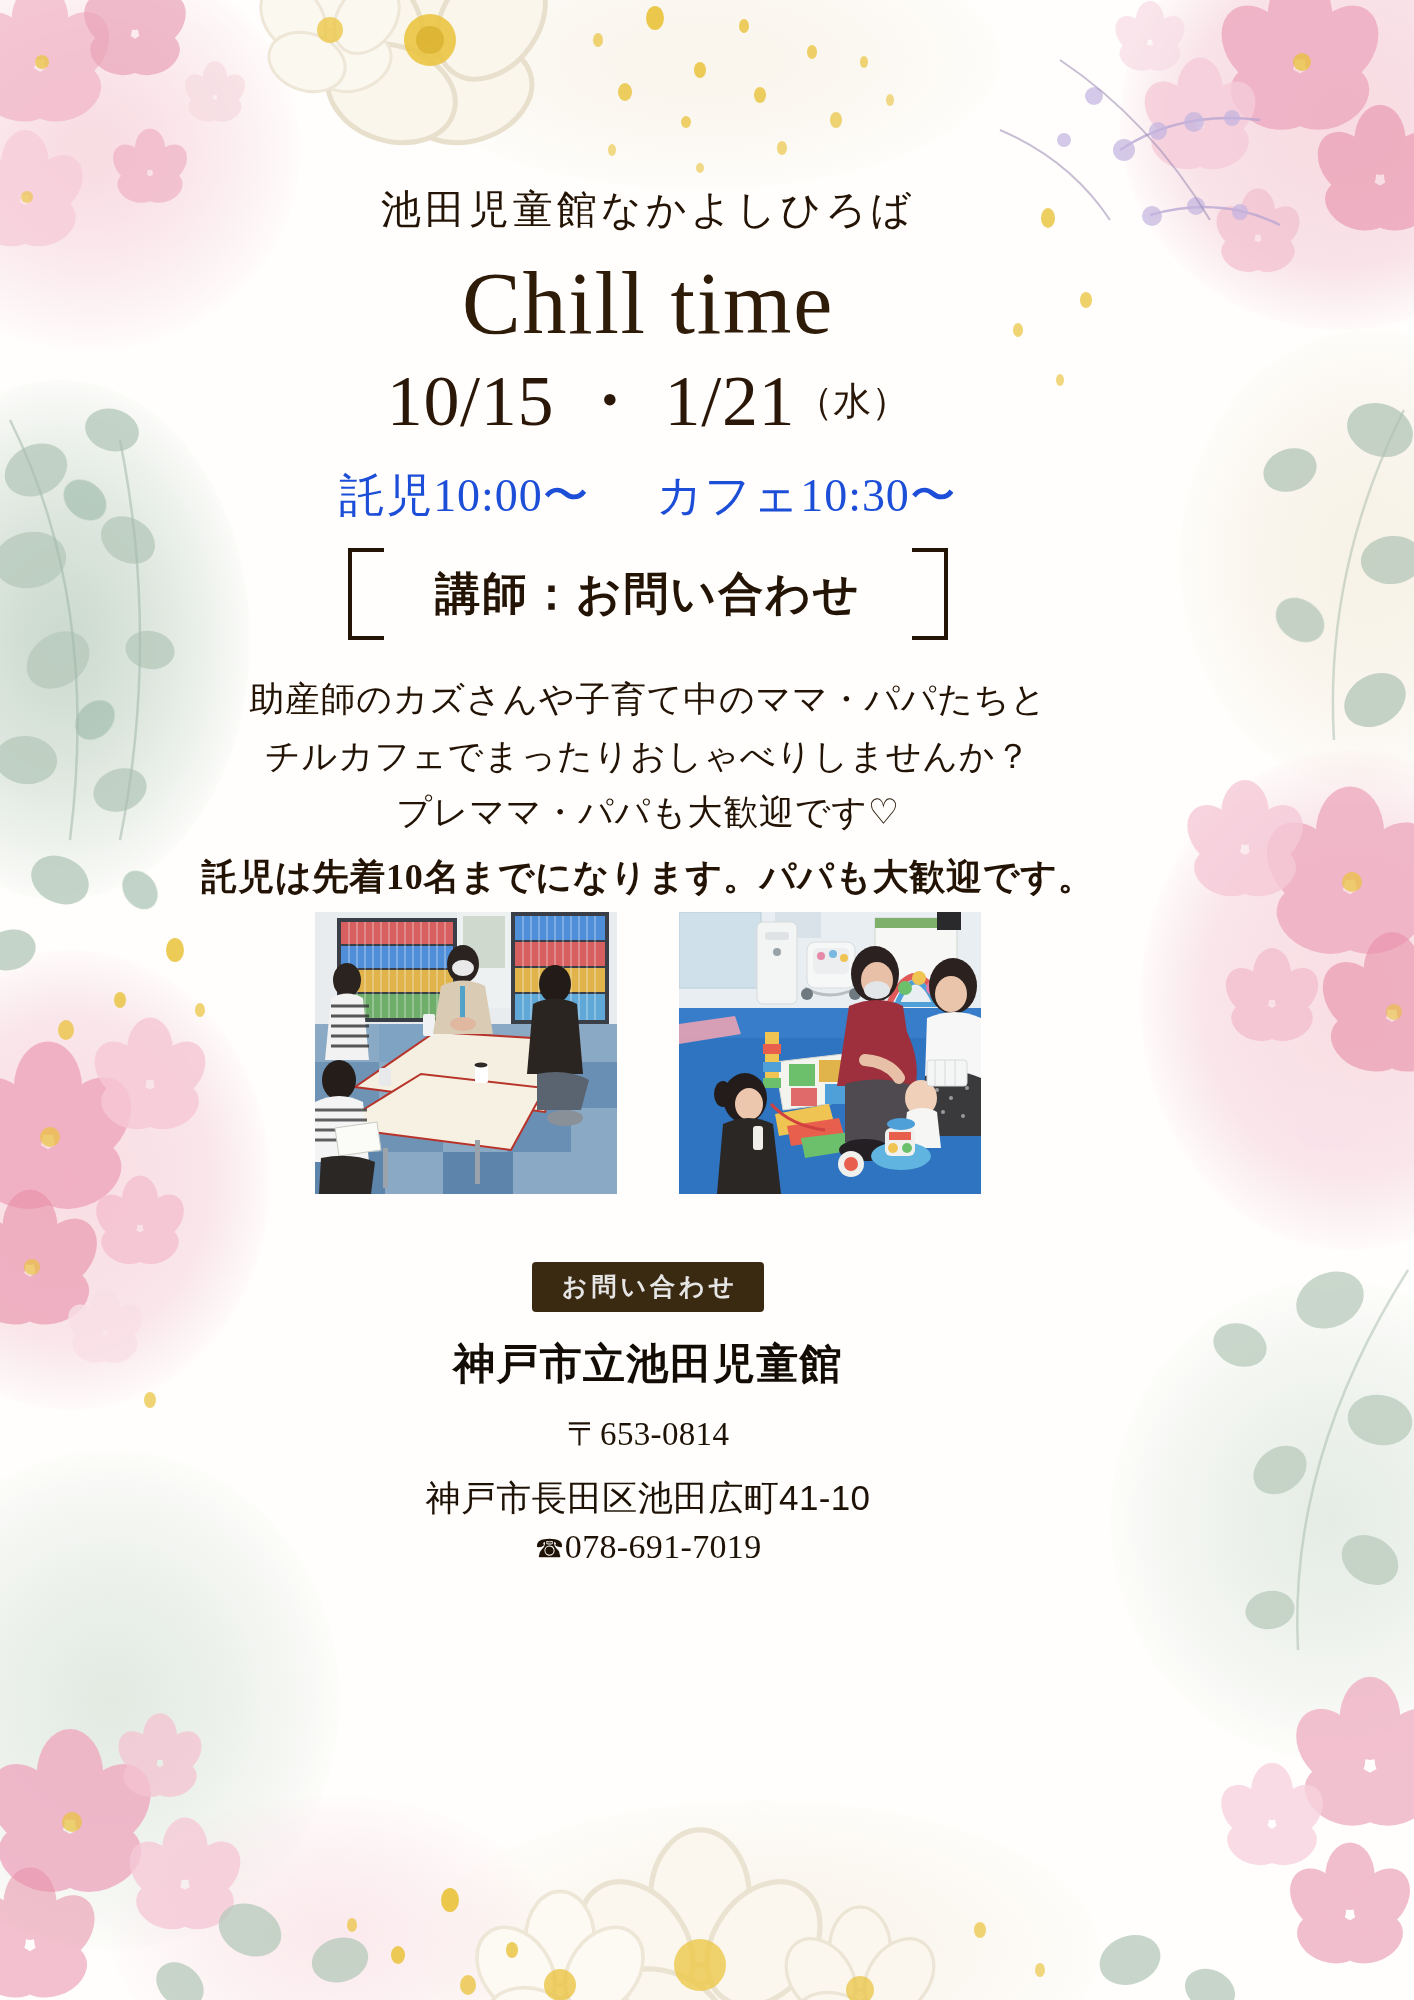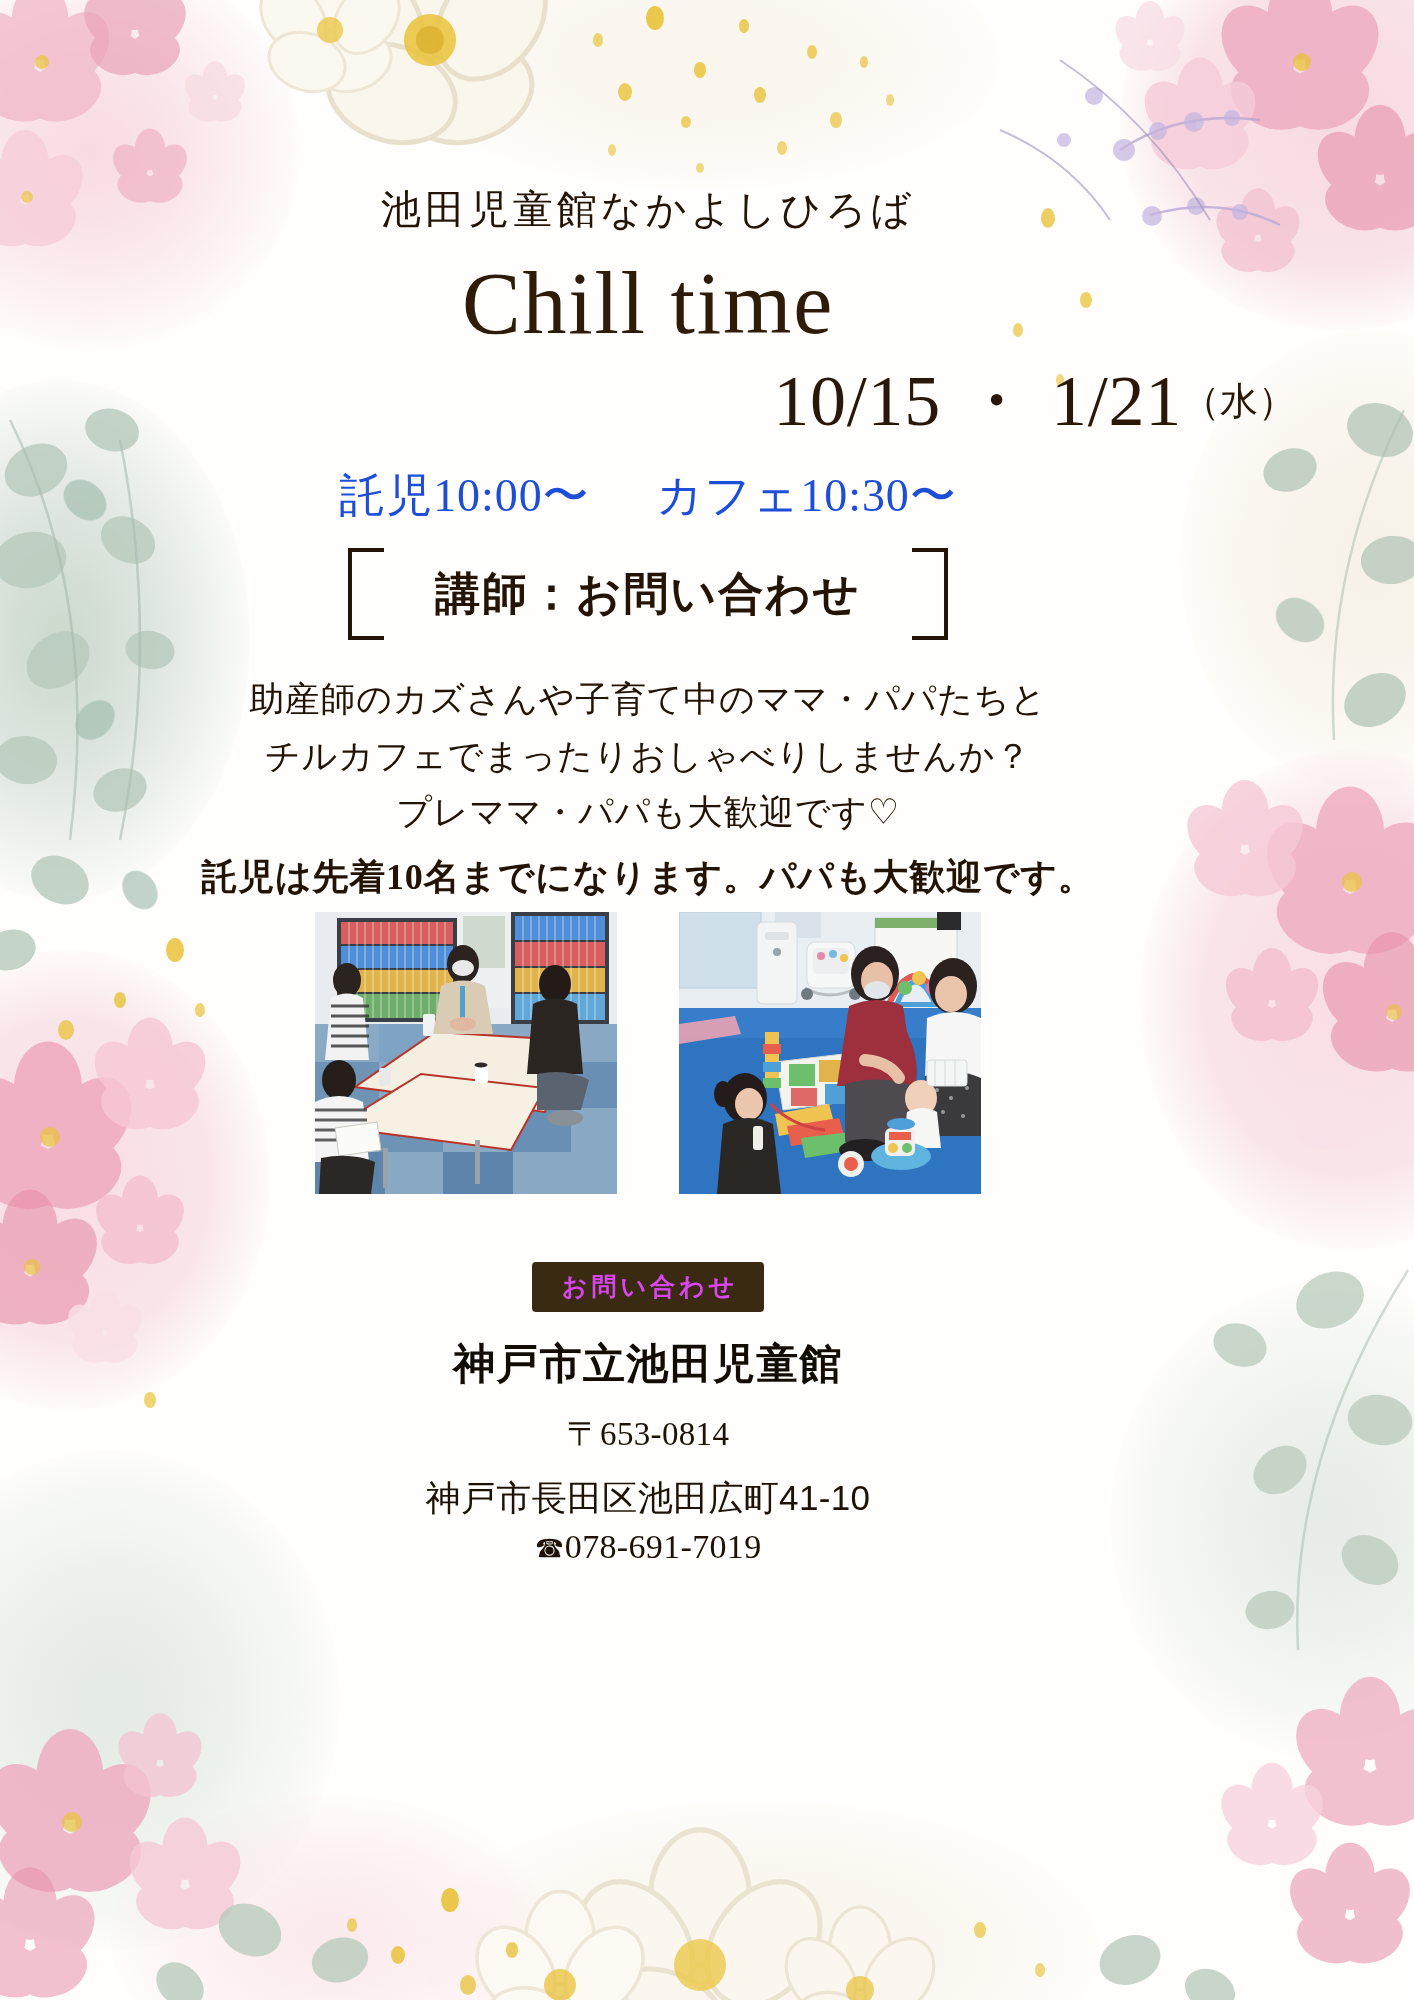--- a/index.html
+++ b/index.html
@@ -62,21 +62,21 @@
     font-size: 88px;
     line-height: 1.05;
     color: #2e1b08;
     letter-spacing: .02em;
     font-family: "Liberation Serif", "DejaVu Serif", serif;
   }
 
   .dates {
     position: absolute;
     top: 362px; left: 0; right: 0;
-    text-align: right;
+    text-align: center;
     font-size: 72px;
     line-height: 1.1;
     color: #2b1708;
     letter-spacing: .01em;
     white-space: nowrap;
   }
   .dates .dow {
     font-size: 38px;
     vertical-align: 0.28em;
     letter-spacing: 0;
@@ -166,21 +166,21 @@
   .footer {
     position: absolute;
     top: 1262px;
     left: 0; right: 0;
     text-align: center;
     color: #1d1205;
   }
   .badge {
     display: inline-block;
     background: #3b2a12;
-    color: #d946ef;
+    color: #e5e5e5;
     font-size: 25px;
     letter-spacing: .16em;
     padding: 8px 26px 9px 30px;
     border-radius: 4px;
     font-family: "Liberation Sans", "DejaVu Sans", sans-serif;
     font-weight: bold;
   }
   .org {
     margin-top: 24px;
     font-size: 42px;

